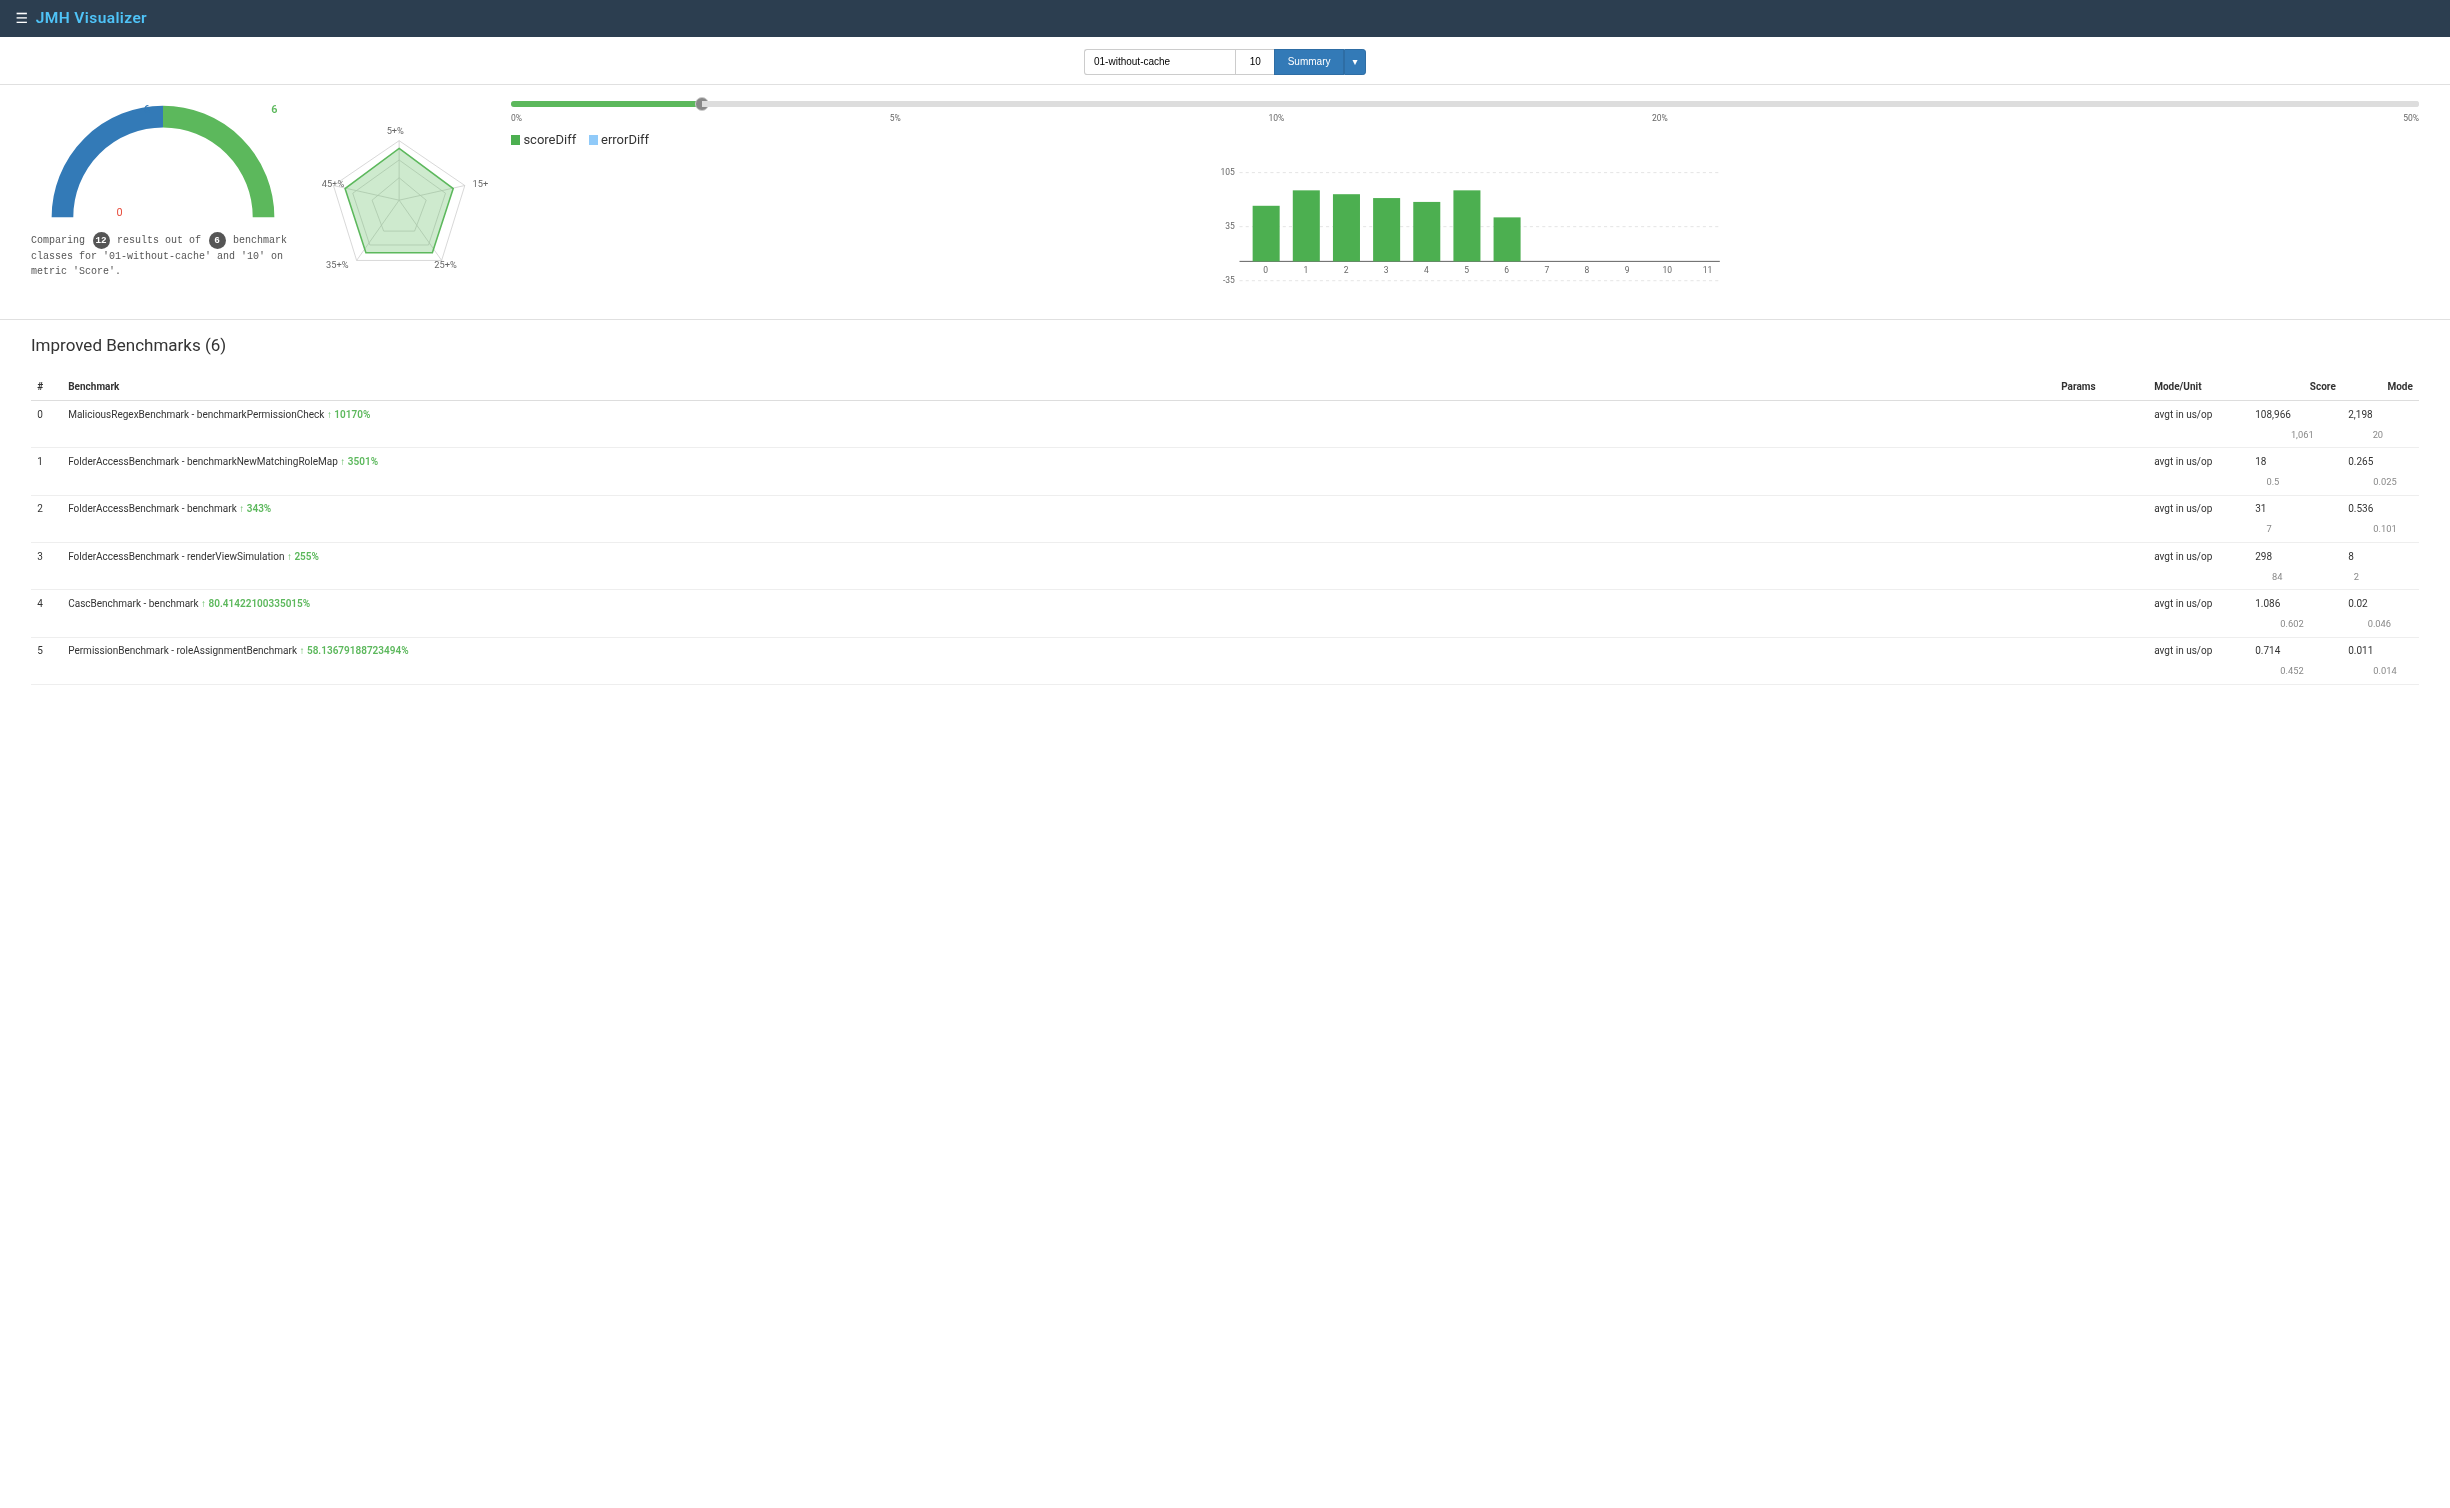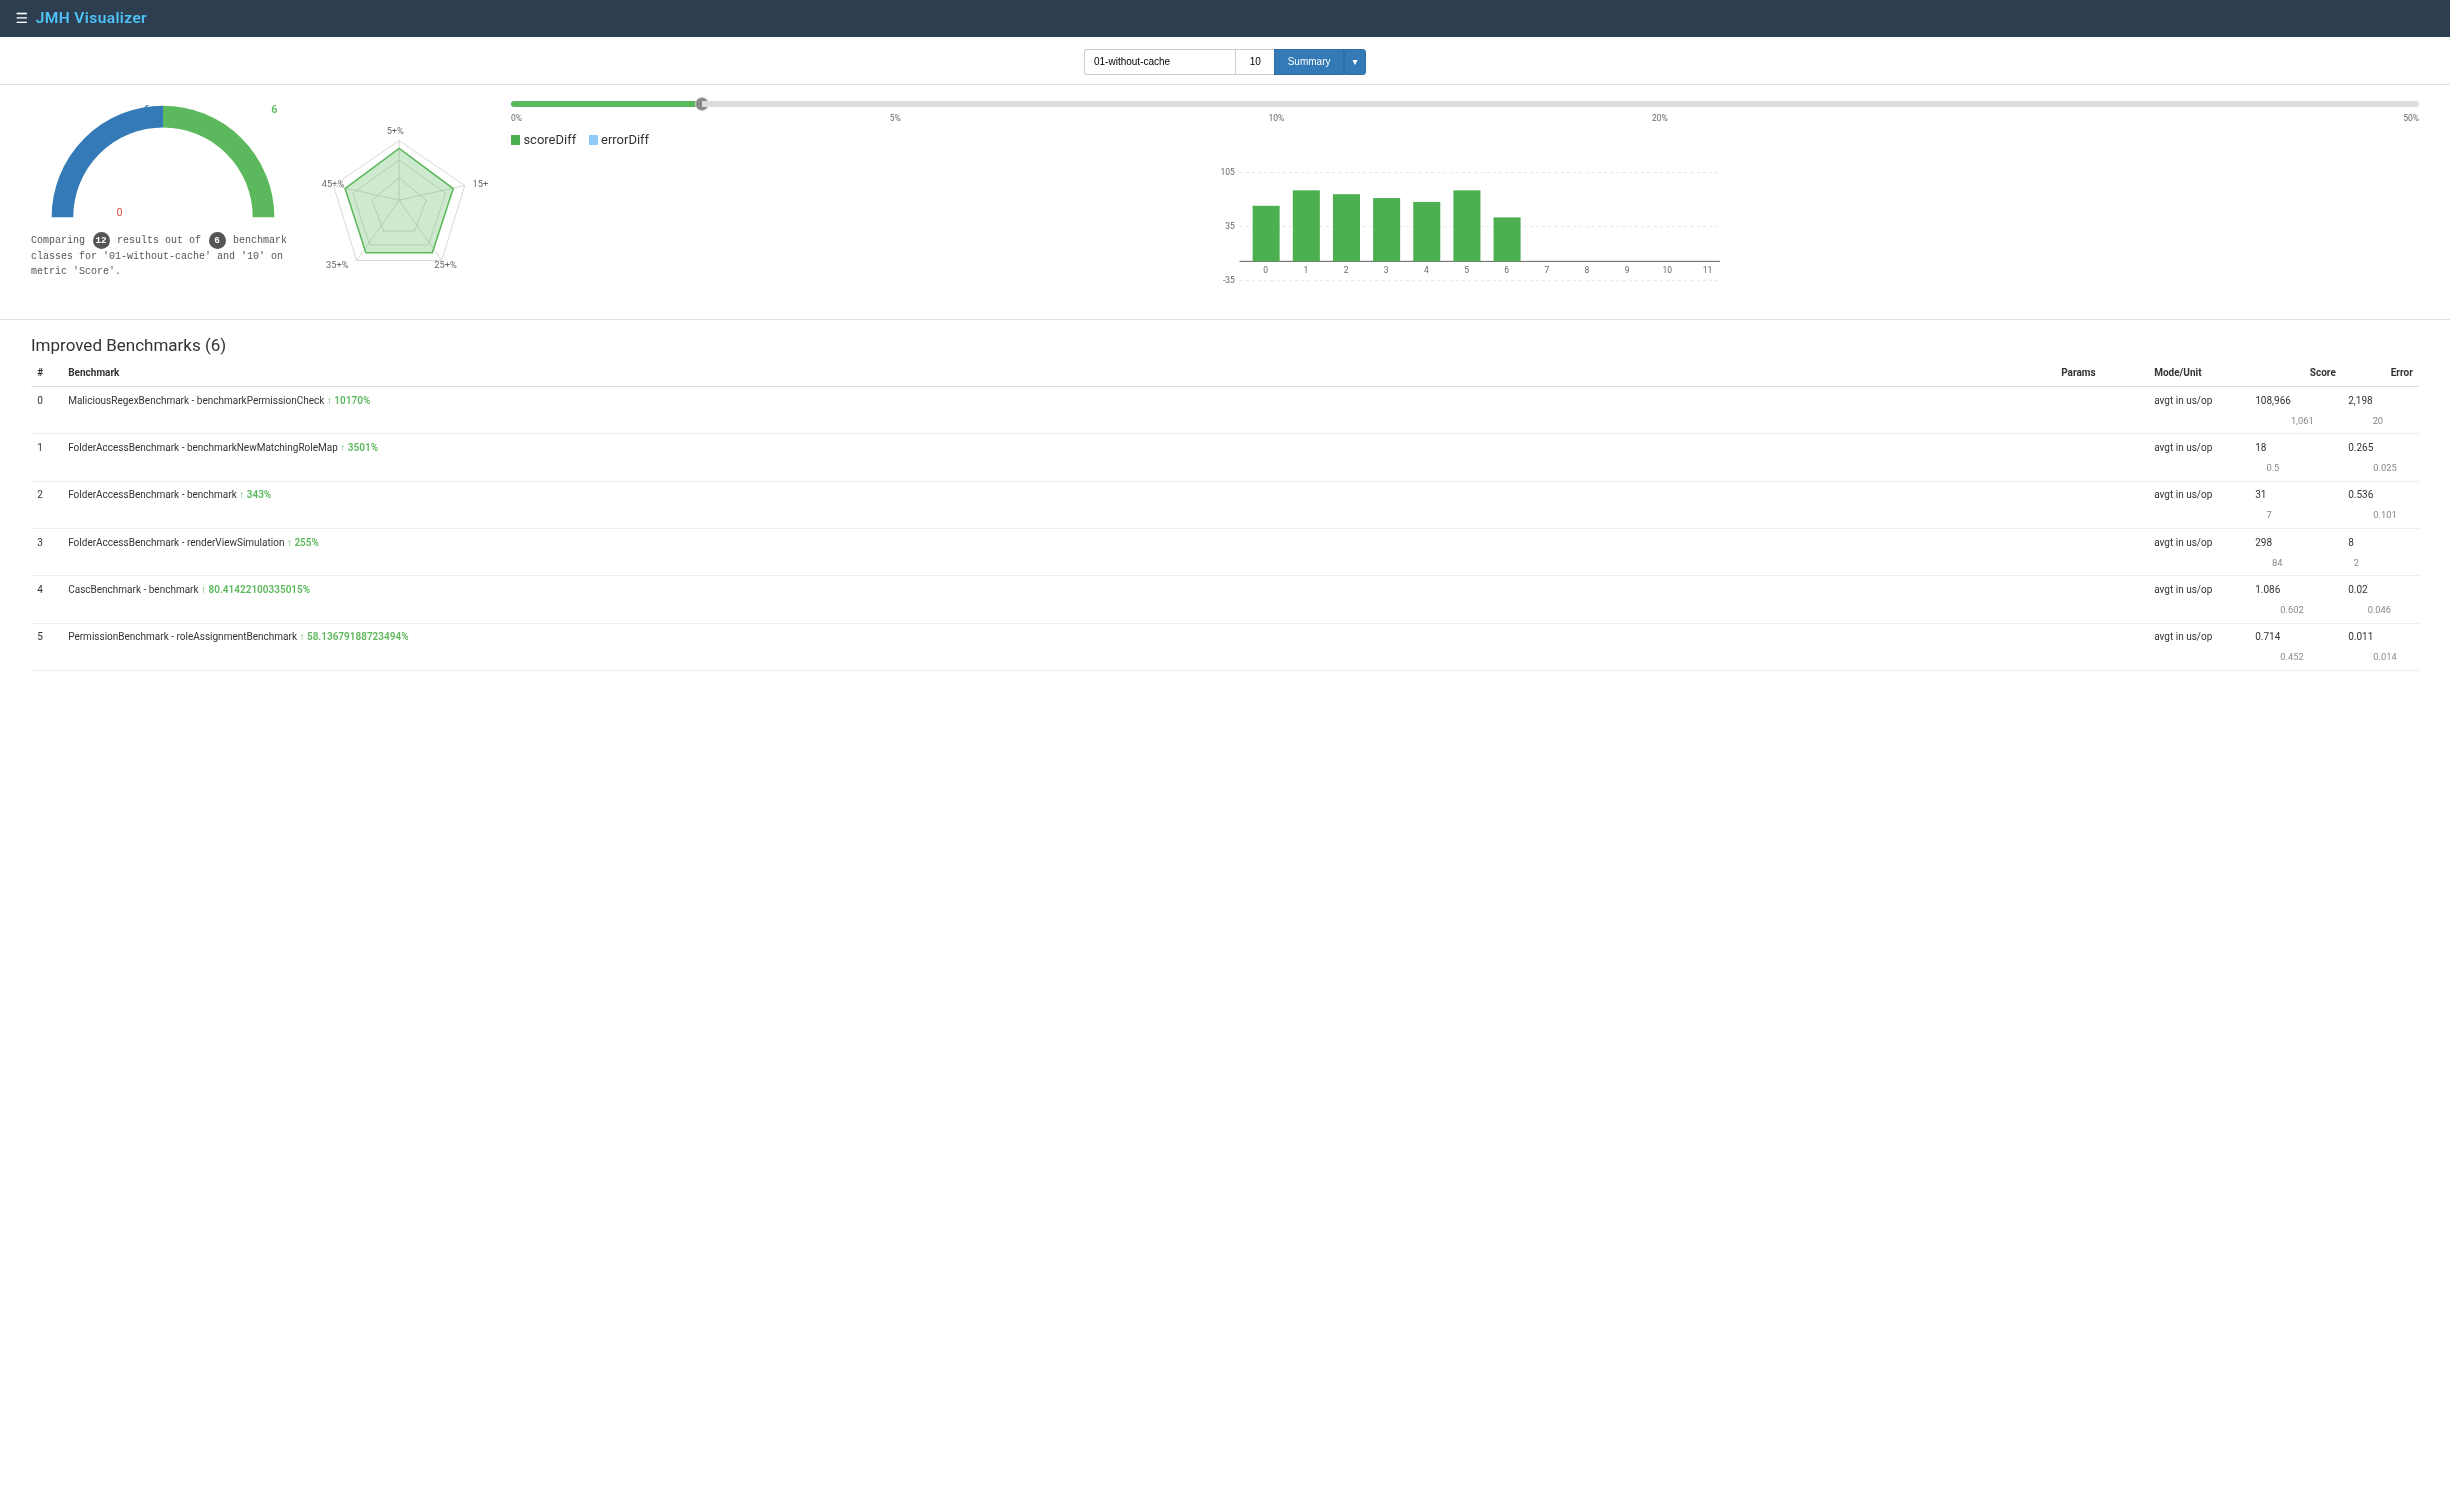--- a/index.html
+++ b/index.html
@@ -192,21 +192,21 @@
       width: 100%;
     }
 
     
     .table-section {
       padding: 15.5px 31px;
     }
     .table-title {
       font-size: 17px;
       font-weight: 400;
-      margin-bottom: 4px;
+      margin-bottom: 18px;
     }
     table {
       width: 100%;
       border-collapse: collapse;
     }
     thead th {
       font-weight: 700;
       text-align: left;
       padding: 7.7px 6.2px;
       border-bottom: 1.5px solid #ddd;
@@ -369,21 +369,21 @@
 <div class="table-section">
   <h2 class="table-title">Improved Benchmarks (6)</h2>
   <table>
     <thead>
       <tr>
         <th style="width:31px">#</th>
         <th>Benchmark</th>
         <th style="width:93px">Params</th>
         <th style="width:101px">Mode/Unit</th>
         <th class="right" style="width:93px">Score</th>
-        <th class="right" style="width:77px">Error</th>
+        <th class="right" style="width:77px">Mode</th>
       </tr>
     </thead>
     <tbody id="benchmark-rows">
     <tr>
     <td>0</td>
     <td>
       MaliciousRegexBenchmark - benchmarkPermissionCheck <span class="improvement">↑ 10170%</span>
     </td>
     <td></td>
     <td>avgt in us/op</td>

